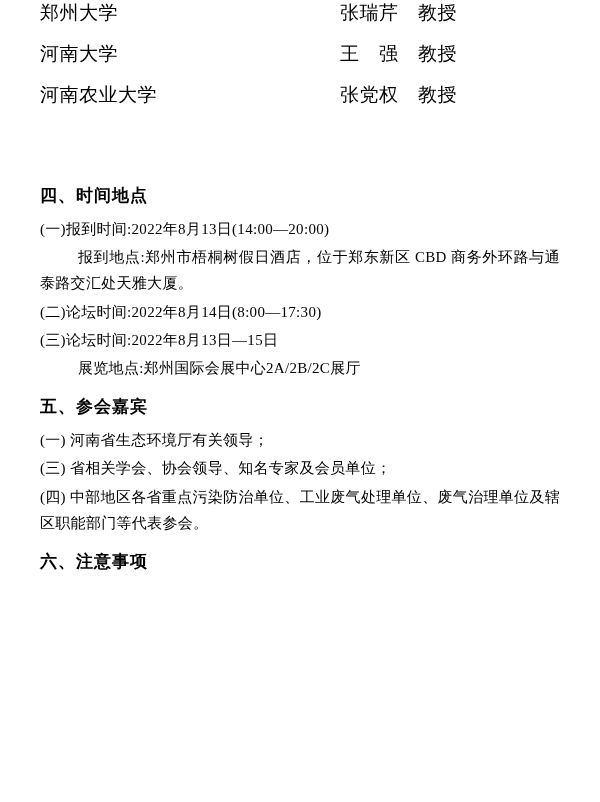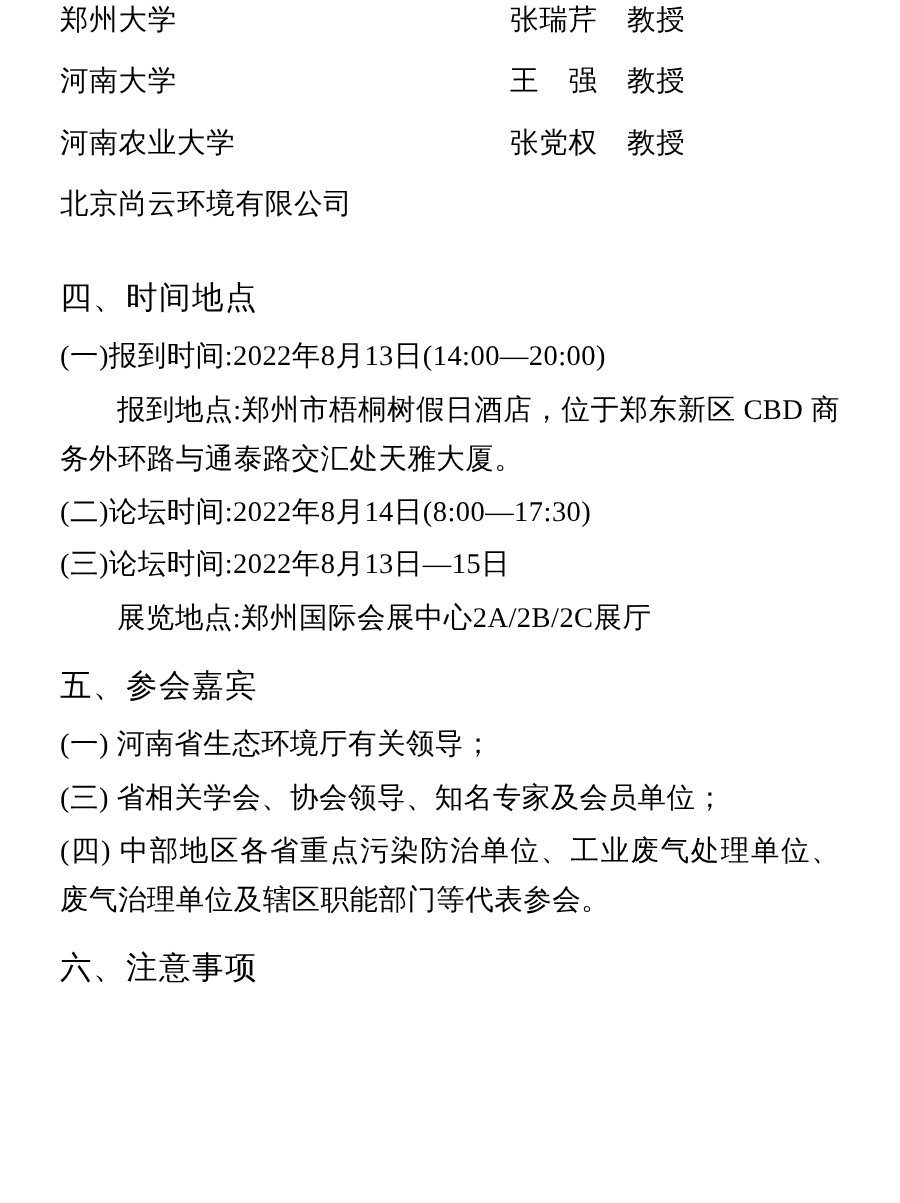--- a/index.html
+++ b/index.html
@@ -42,31 +42,31 @@
   }
   .roster-person {
     flex: 1 1 auto;
     display: flex;
     justify-content: flex-start;
     white-space: pre;
   }
 
   
   .section-head {
-    font-size: 21px;
-    font-weight: normal;
+    font-size: 17px;
+    font-weight: bold;
     letter-spacing: 1px;
     margin-top: 14px;
     margin-bottom: 8px;
     line-height: 1.4;
   }
 
   
   .para {
-    font-size: 19px;
+    font-size: 15px;
     line-height: 1.75;
     text-align: justify;
     text-justify: inter-ideograph;
     margin: 0 0 2px 0;
     letter-spacing: 0.3px;
   }
   .para.indent {
     text-indent: 38px;
   }
 
@@ -84,21 +84,20 @@
     </div>
     <div class="roster-row">
       <span class="roster-org">河南大学</span>
       <span class="roster-person">王　强　教授</span>
     </div>
     <div class="roster-row">
       <span class="roster-org">河南农业大学</span>
       <span class="roster-person">张党权　教授</span>
     </div>
     <div class="roster-row">
-      <span class="roster-org">北京尚云环境有限公司</span>
     </div>
   </div>
 
   <div class="spacer-sm"></div>
 
   <div class="section-head">四、时间地点</div>
   <p class="para">(一)报到时间:2022年8月13日(14:00—20:00)</p>
   <p class="para indent">报到地点:郑州市梧桐树假日酒店，位于郑东新区 CBD 商务外环路与通泰路交汇处天雅大厦。</p>
   <p class="para">(二)论坛时间:2022年8月14日(8:00—17:30)</p>
   <p class="para">(三)论坛时间:2022年8月13日—15日</p>

